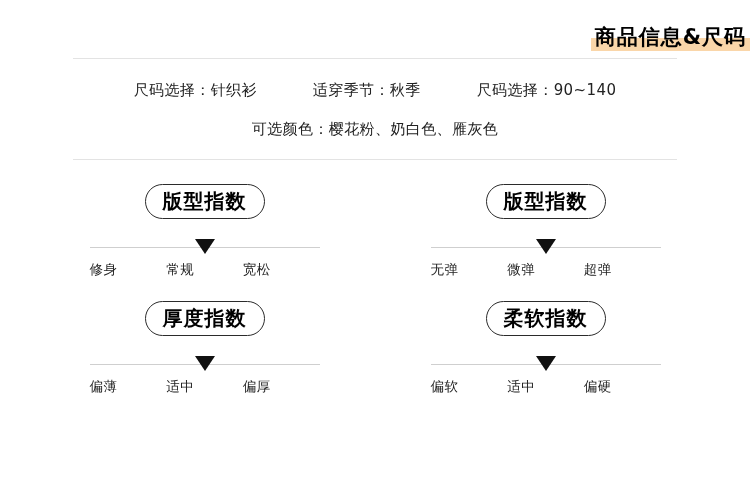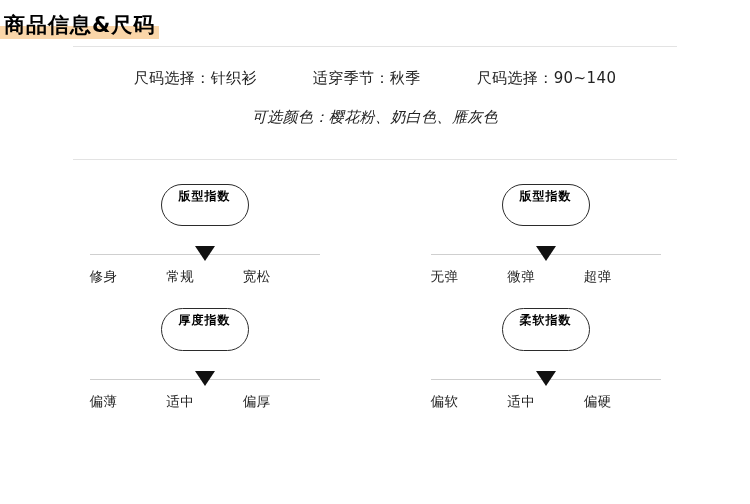--- a/index.html
+++ b/index.html
@@ -12,22 +12,22 @@
     background: #ffffff;
     font-family: "DejaVu Sans", "Liberation Sans", sans-serif;
     color: #1a1a1a;
     overflow: hidden;
     position: relative;
   }
 
   
   .title-wrap {
     width: 100%;
-    text-align: left;
-    padding-top: 12px;
+    text-align: right;
+    padding-top: 24px;
     box-sizing: border-box;
   }
   .title {
     display: inline-block;
     position: relative;
     font-size: 21px;
     font-weight: bold;
     letter-spacing: 1px;
     line-height: 1.25;
     color: #000000;
@@ -66,22 +66,21 @@
     letter-spacing: 0.4px;
   }
   .info-row.primary {
     gap: 56px;
     margin-bottom: 20px;
   }
   .info-cell {
     white-space: nowrap;
   }
   .info-row.secondary {
-    margin-bottom: 14px;
-    font-style: italic;
+    margin-bottom: 2px;
   }
 
   .spacer-top { height: 8px; }
 
   
   .index-grid {
     margin-top: 24px;
     display: grid;
     grid-template-columns: 1fr 1fr;
     row-gap: 22px;
@@ -89,22 +88,22 @@
     box-sizing: border-box;
   }
   .index-cell {
     display: flex;
     flex-direction: column;
     align-items: center;
   }
   .pill {
     border: 1px solid #2b2b2b;
     border-radius: 999px;
-    padding: 5px 17px 22px 17px;
-    font-size: 12px;
+    padding: 5px 17px 6px 17px;
+    font-size: 20px;
     font-weight: bold;
     letter-spacing: 1px;
     color: #000000;
     line-height: 1.1;
     background: #ffffff;
   }
   .scale {
     width: 230px;
     margin-top: 28px;
     position: relative;

